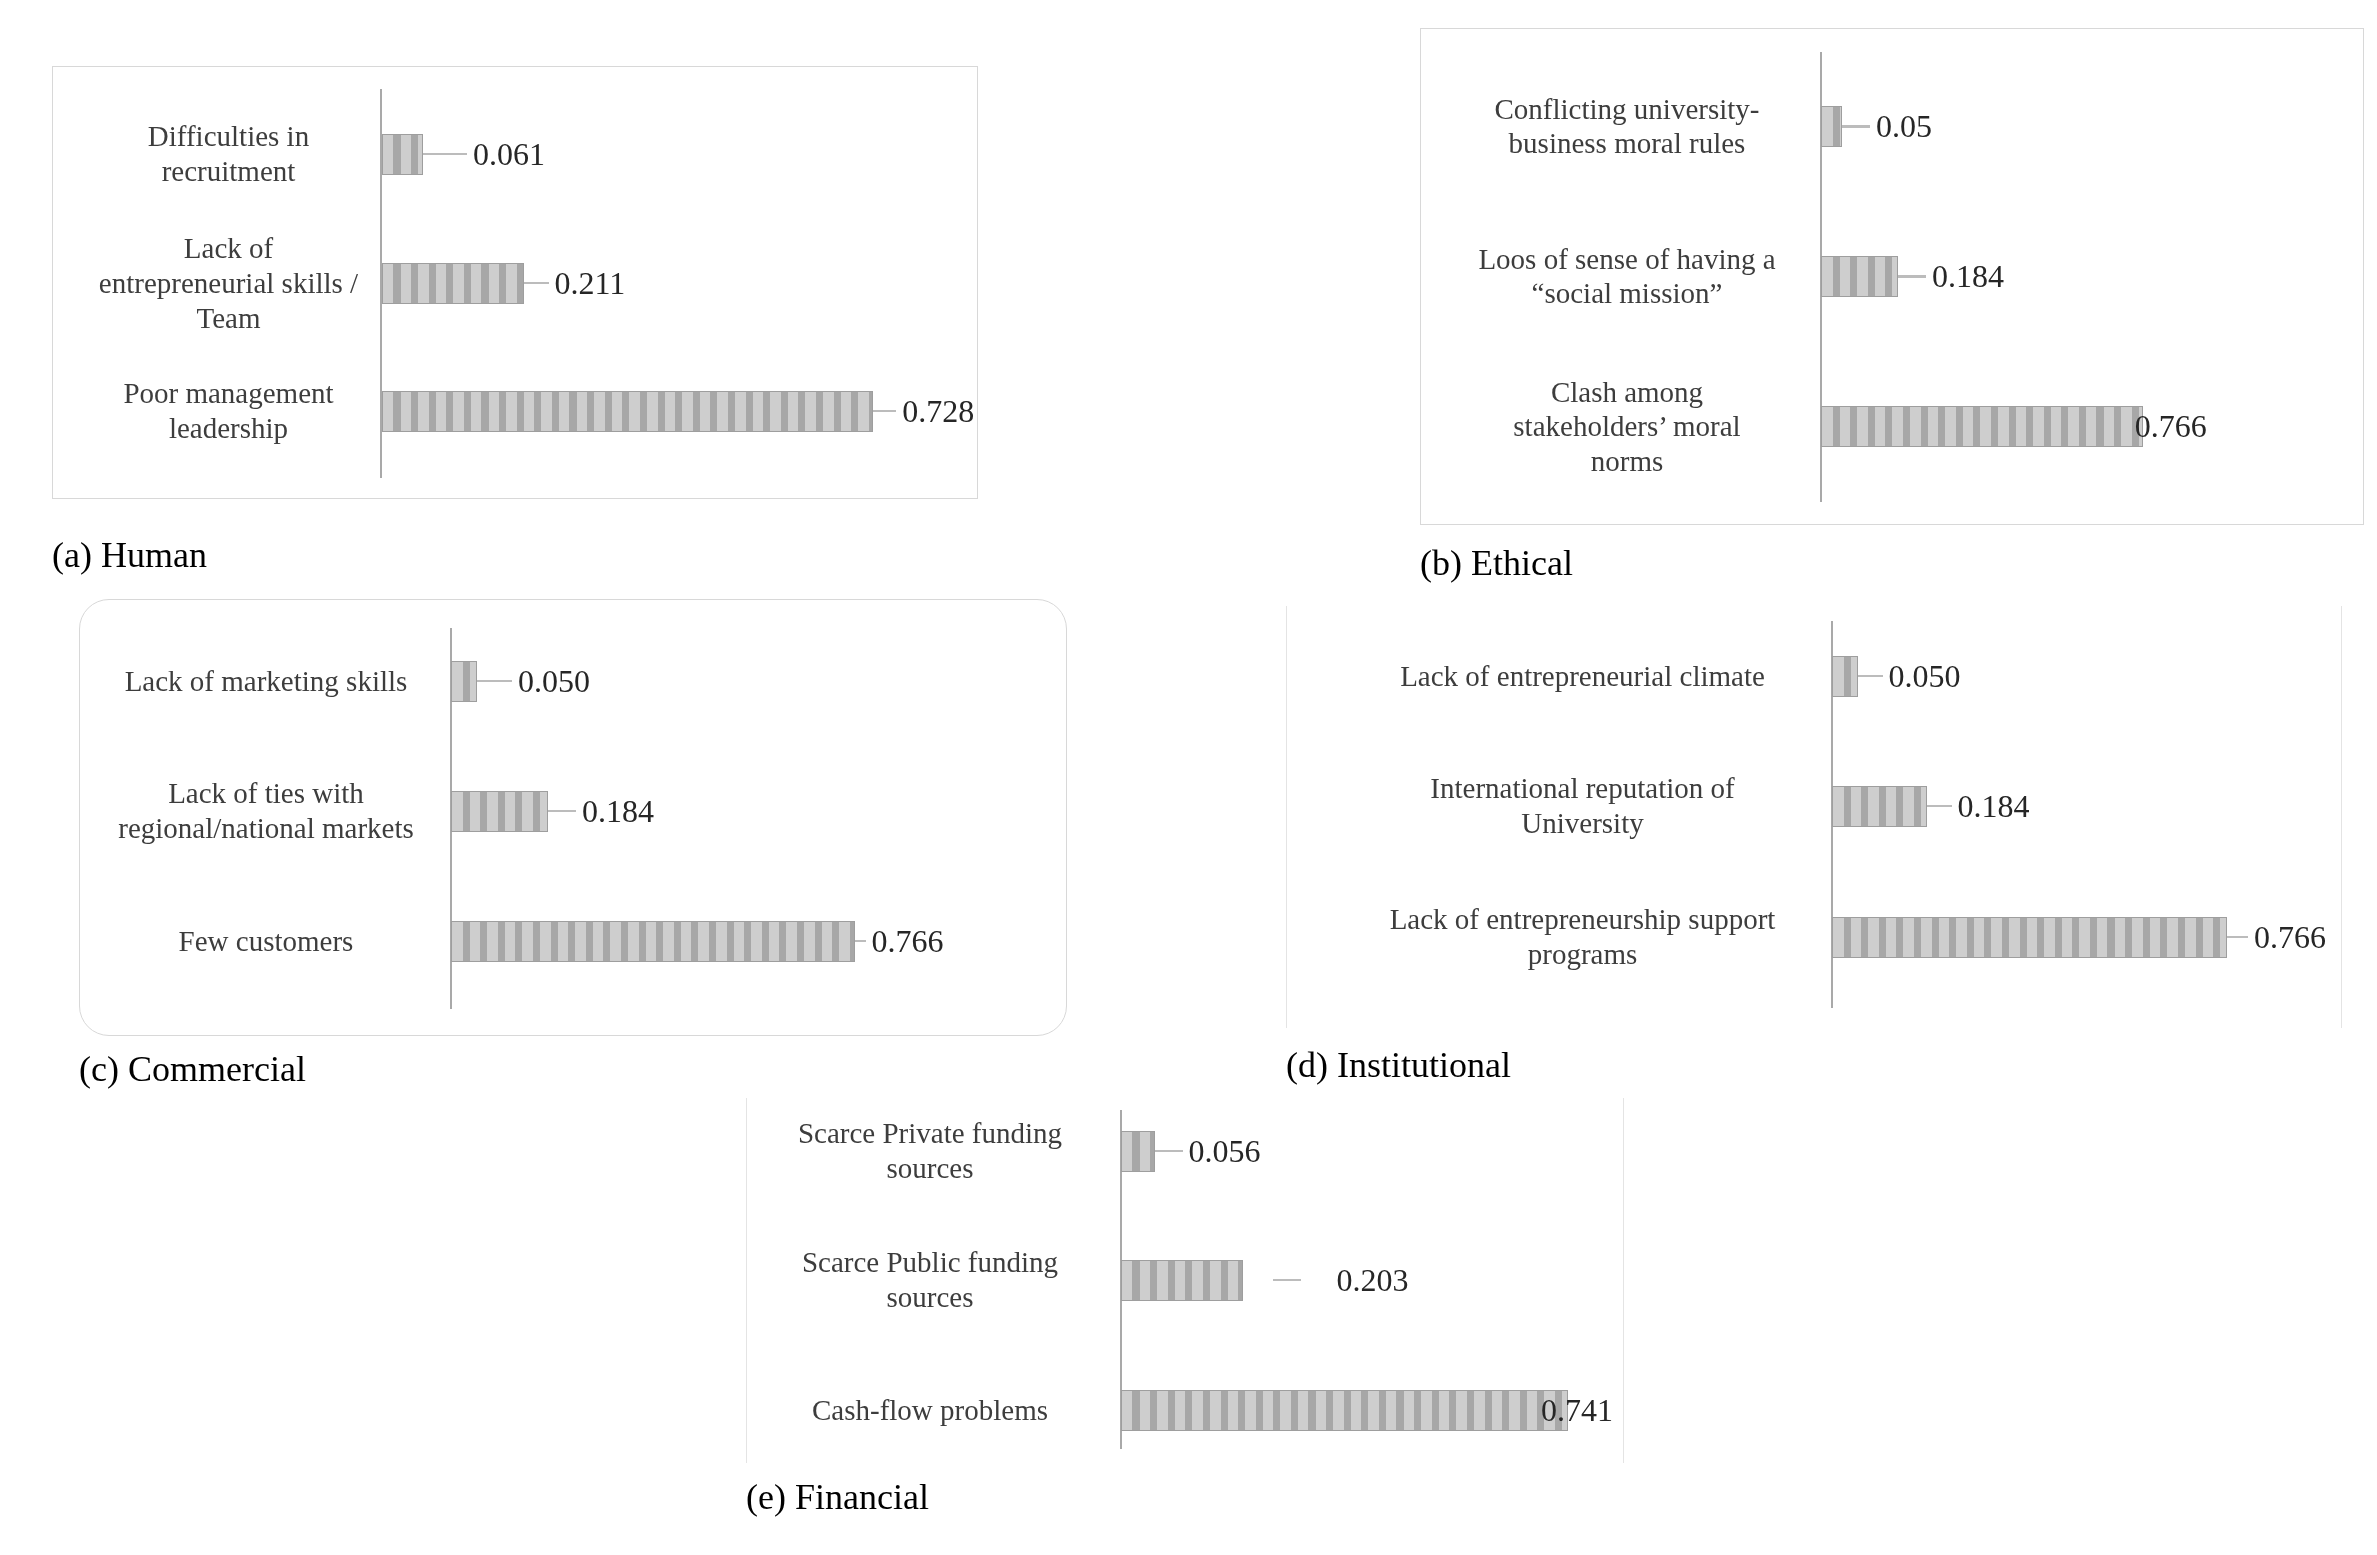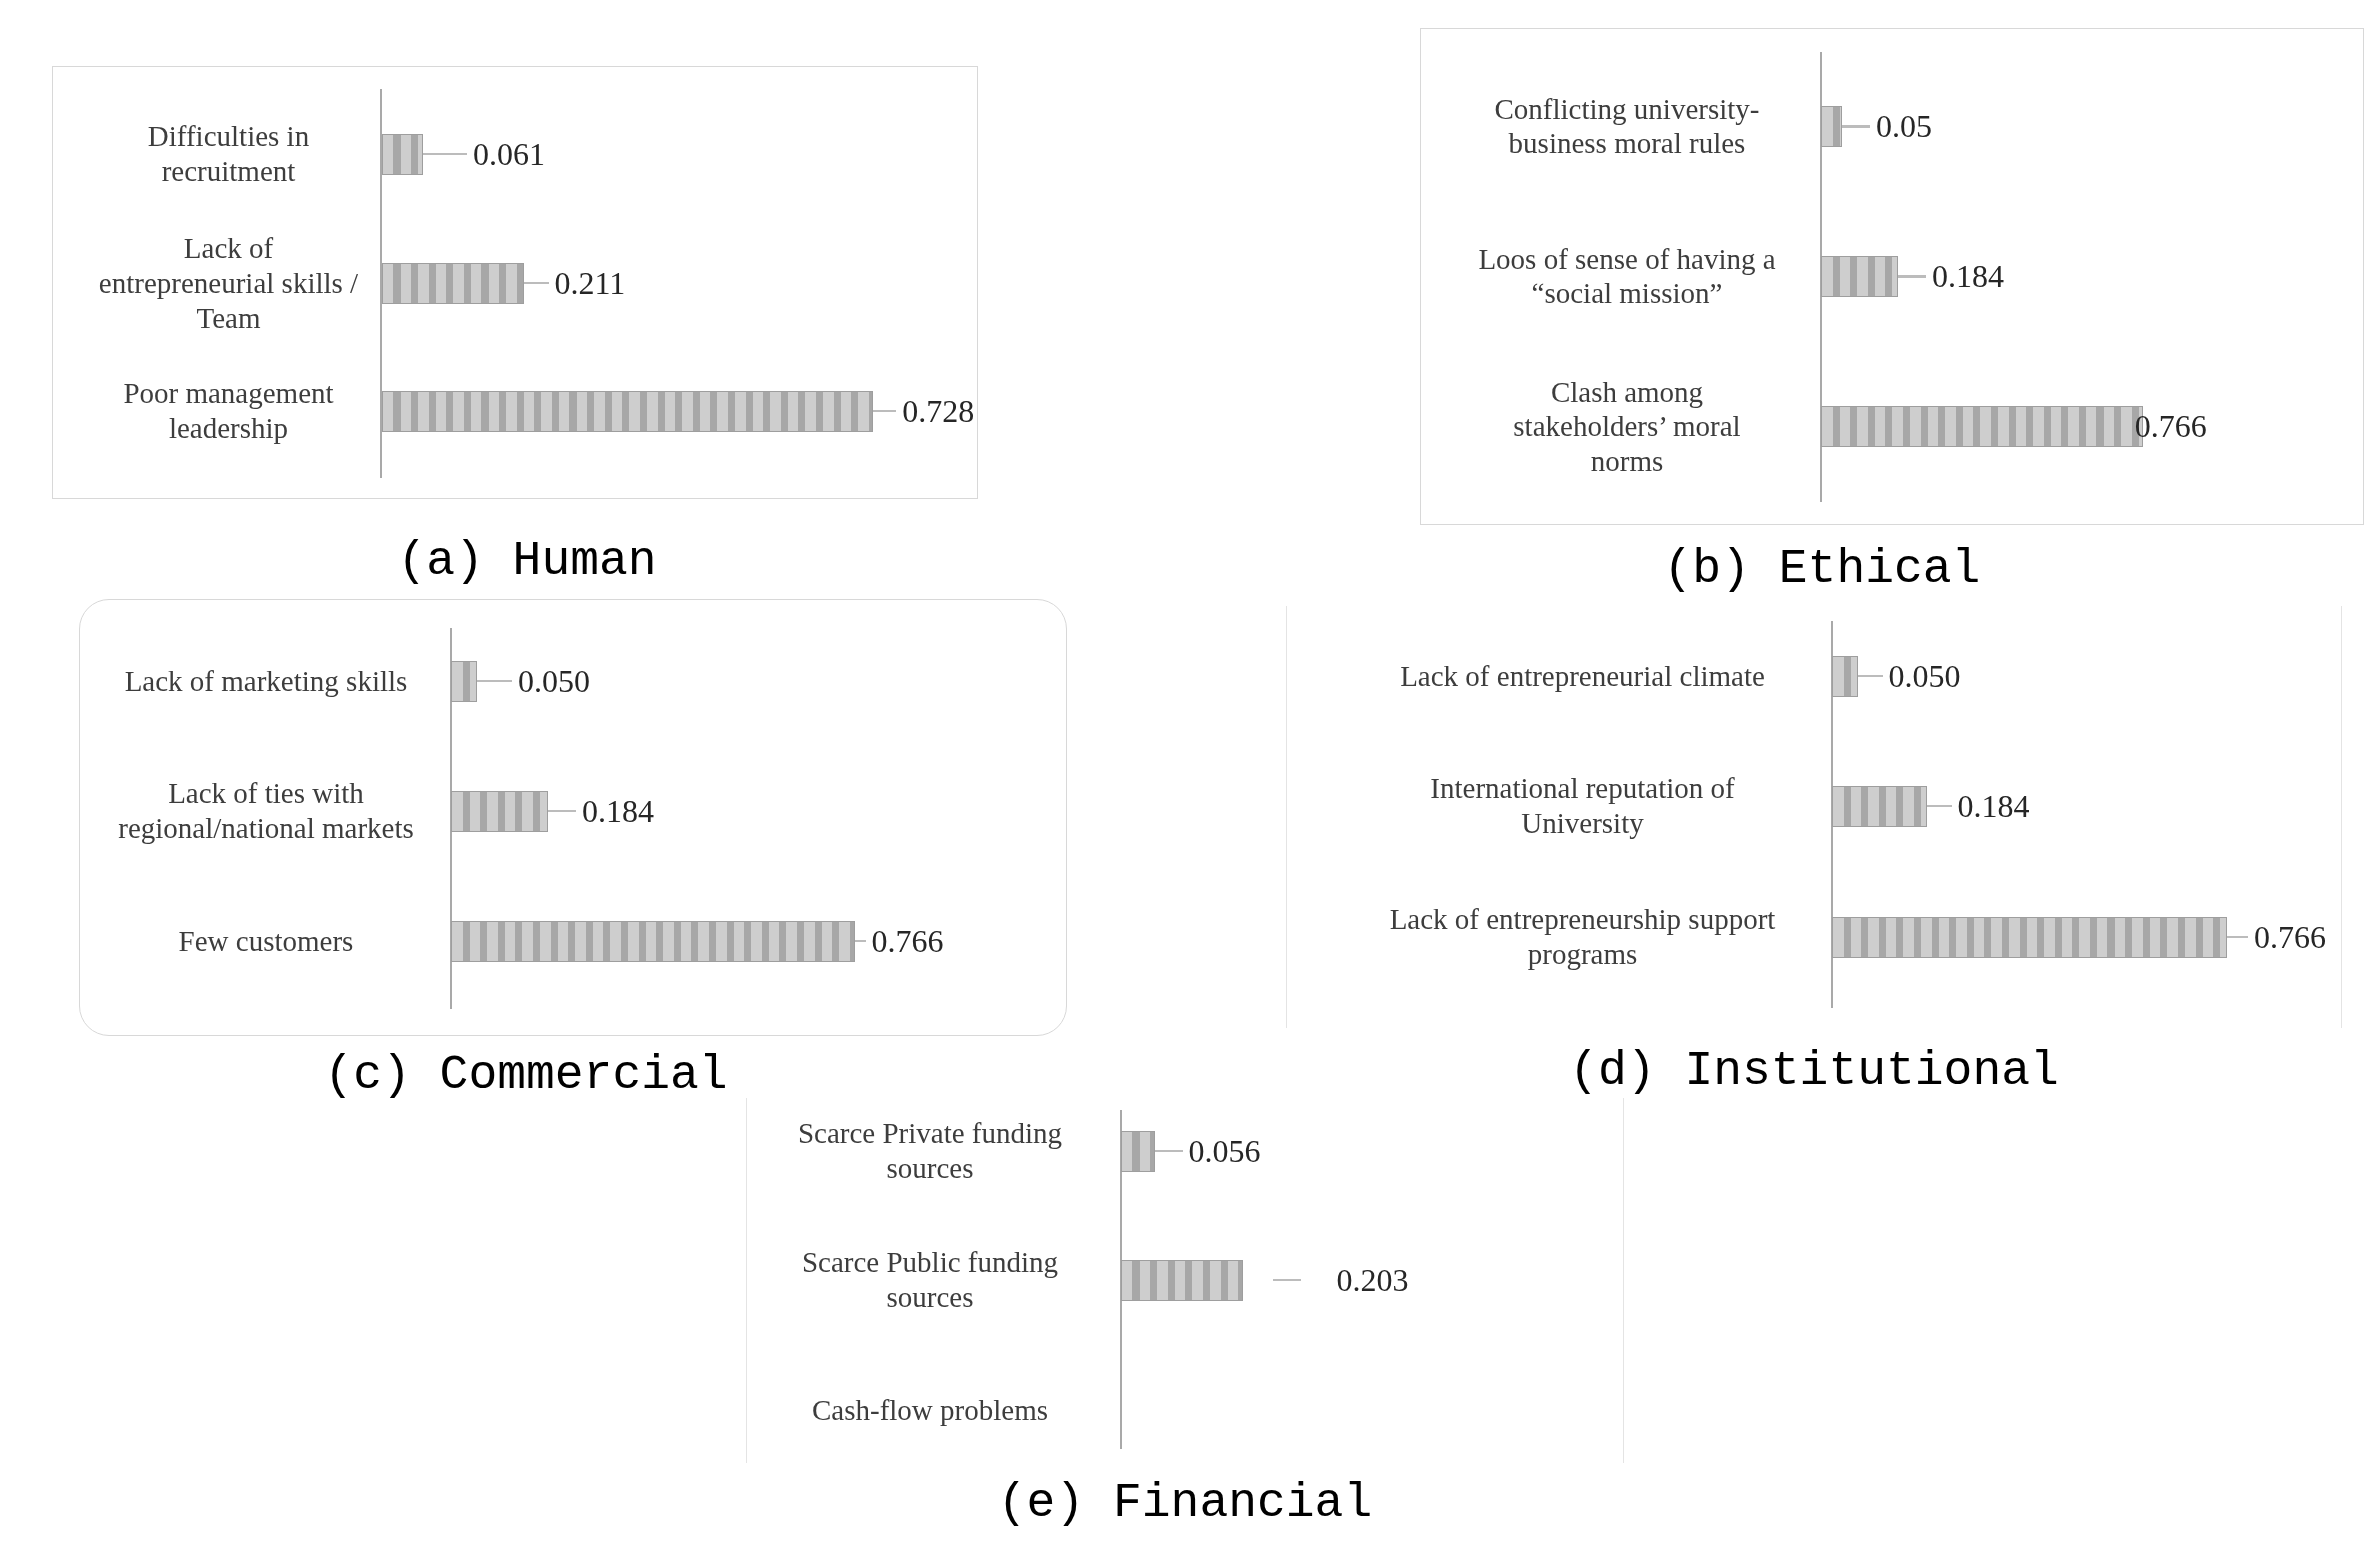--- a/index.html
+++ b/index.html
@@ -11,21 +11,21 @@
   .axis{position:absolute;width:1.8px;background:#a9a9a9;}
   .cat-label{position:absolute;transform:translateY(-50%);text-align:center;
              color:#3d3d3d;font-size:29px;line-height:1.2;white-space:pre-line;}
   .bar-row{position:absolute;transform:translateY(-50%);display:flex;align-items:center;height:42px;}
   .bar{height:41px;box-sizing:border-box;border:1.2px solid #9e9e9e;
        background:repeating-linear-gradient(90deg,#cecece 0px,#cecece 10.5px,#a7a7a7 10.5px,#a7a7a7 17.6px);}
   .leader{height:2.3px;background:#bcbcbc;}
   .val{font-size:32px;color:#262626;margin-left:5.9px;white-space:nowrap;}
   .val.overlap-b{margin-left:-8.2px;}
   .val.overlap-e{margin-left:-27px;}
-  .caption{position:absolute;text-align:center;font-size:48px;color:#000000;font-family:Liberation Mono, monospace;}
+  .caption{position:absolute;text-align:left;font-size:36px;color:#000000;}
 </style>
 </head>
 <body>
 
 <div class="page">
 
   <div class="panel boxed" style="left:52px;top:66px;width:926px;height:433px;">
     <div class="axis" style="left:327px;top:22px;height:389px;"></div>
     <div class="cat-label" style="left:35px;top:87px;width:281px;">Difficulties in
 recruitment</div>
@@ -137,17 +137,21 @@
     <div class="bar-row" style="left:374px;top:53px;">
       <div class="bar" style="width: 34px;"></div>
       <div class="leader" style="width:27.5px;"></div>
       <div class="val">0.056</div>
     </div>
     <div class="bar-row" style="left:374px;top:182px;gap:30px;">
       <div class="bar" style="width: 122px;"></div>
       <div class="leader" style="width:27.5px;"></div>
       <div class="val">0.203</div>
     </div>
+    <div class="bar-row" style="left:374px;top:312px;">
+      <div class="bar" style="width: 447px;"></div>
+      <div class="val overlap-e">0.741</div>
+    </div>
   </div>
   <div class="caption" style="left:746px;top:1476px;width:878px;">(e) Financial</div>
 
 </div>
 
 
 </body></html>

